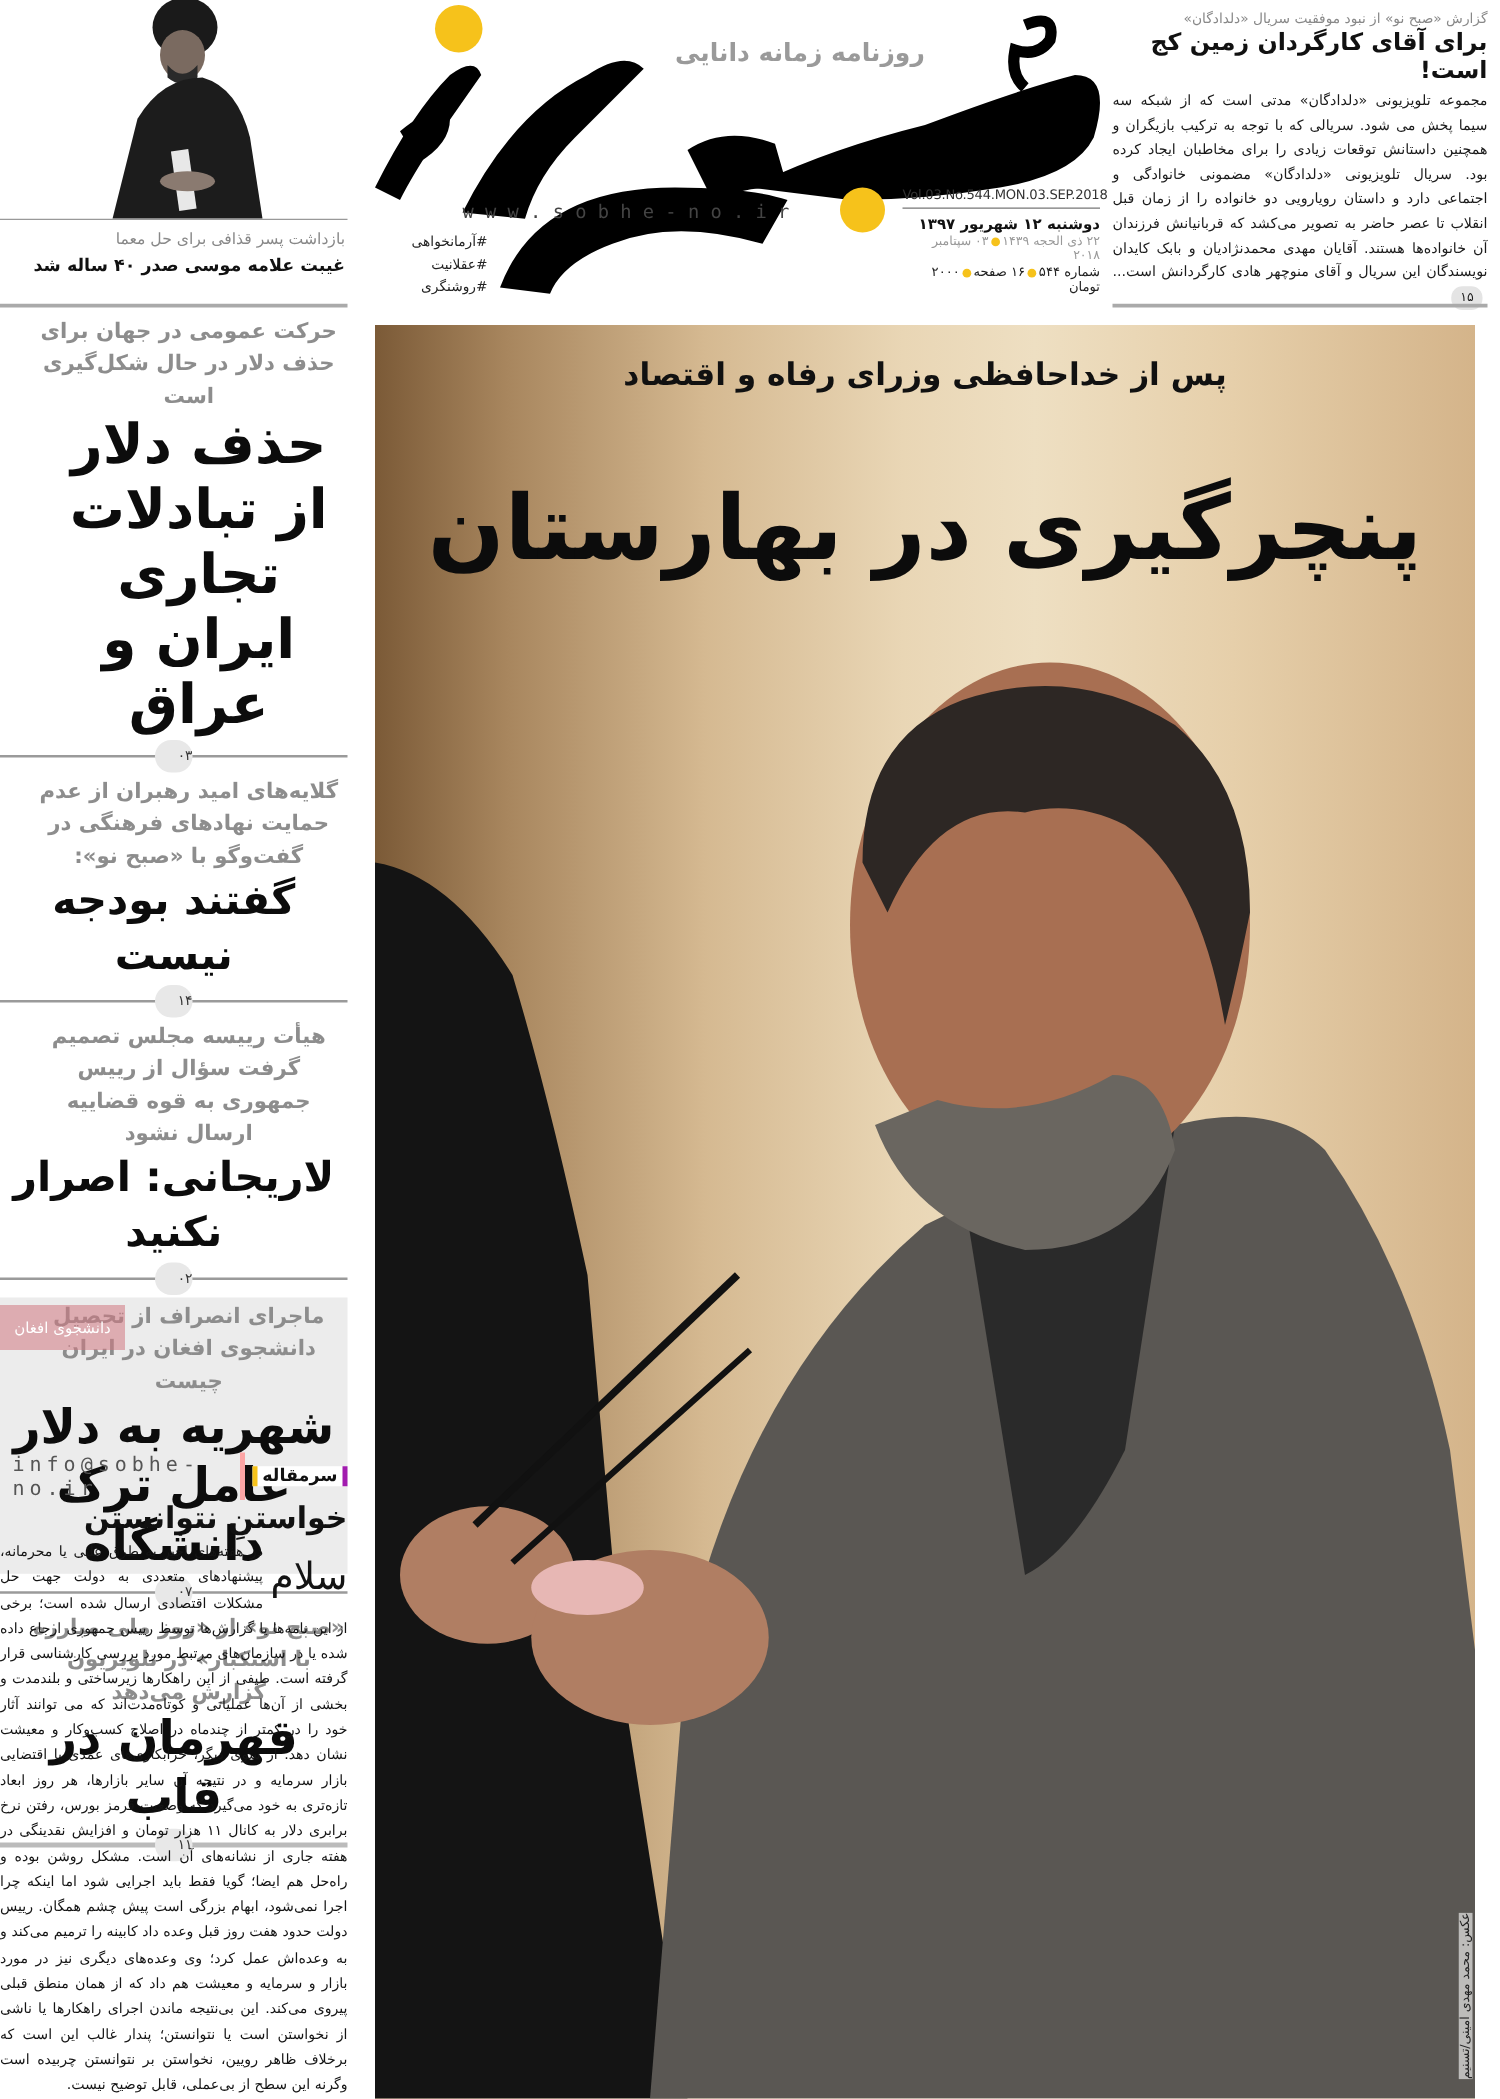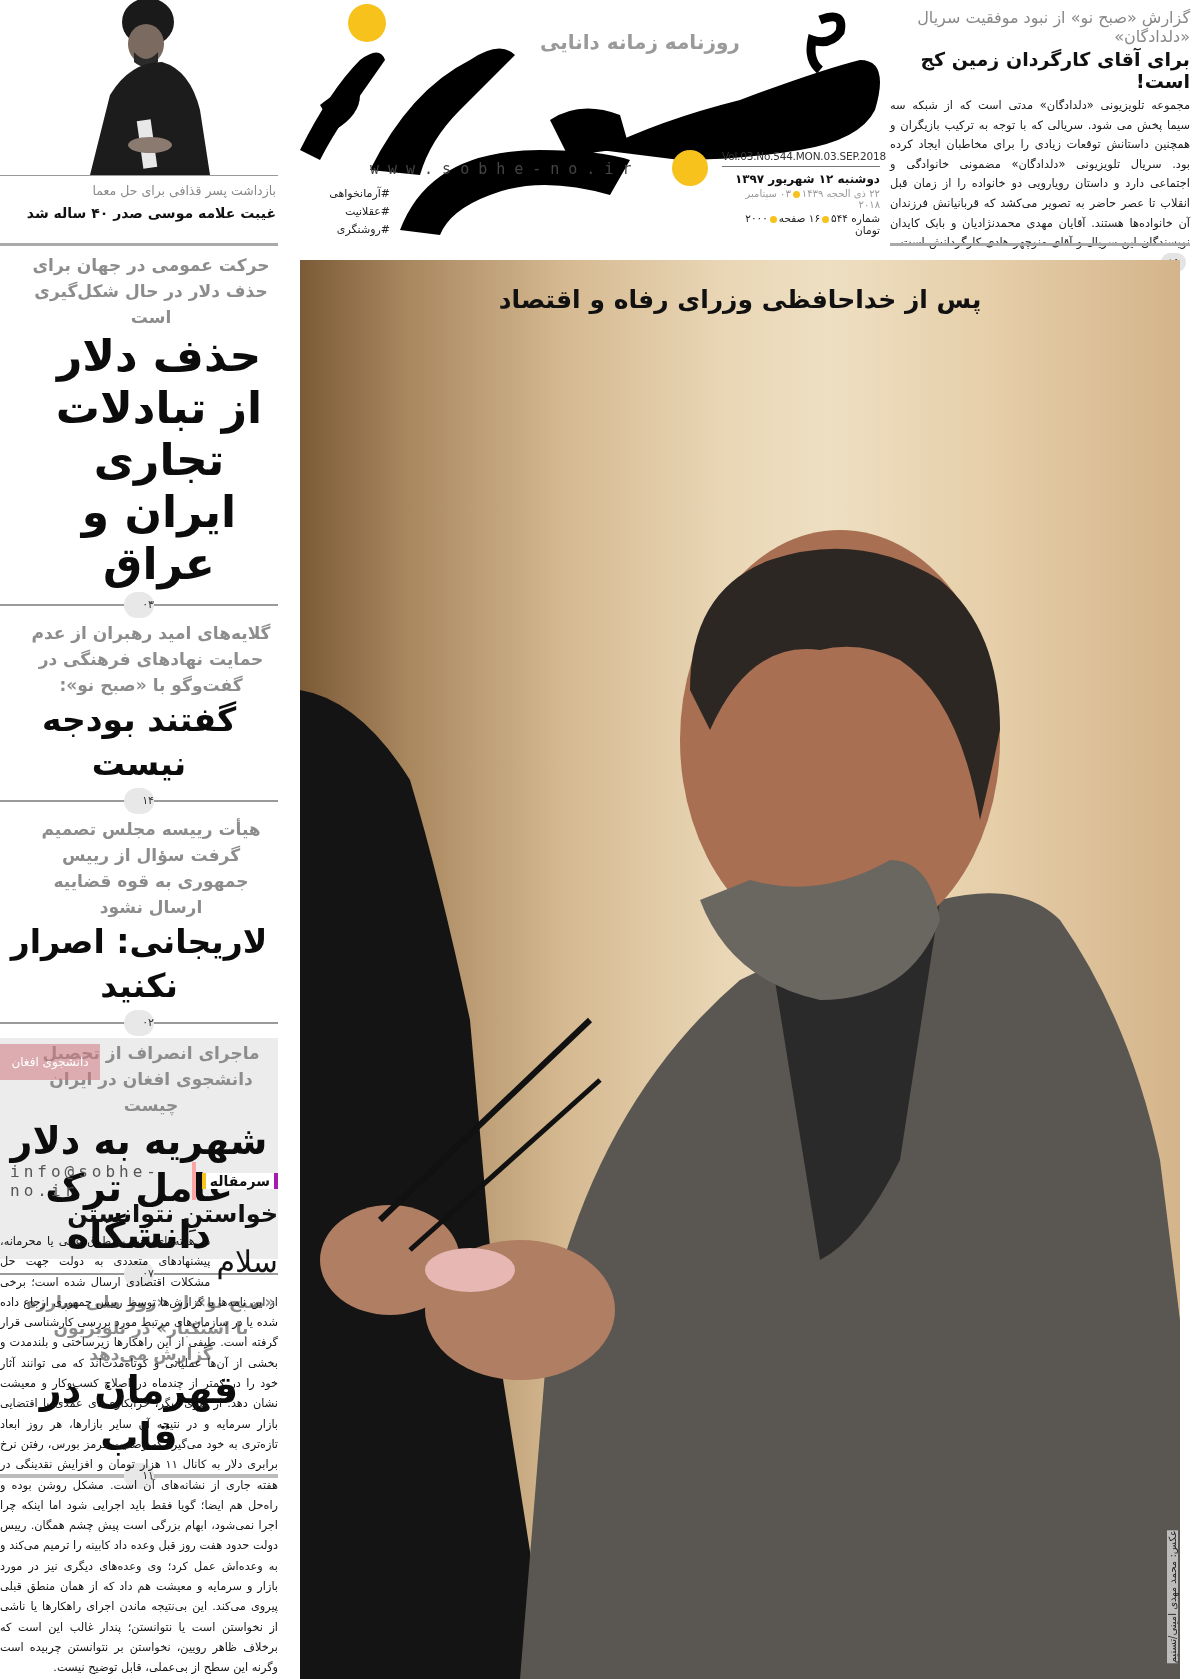--- a/index.html
+++ b/index.html
@@ -18,21 +18,21 @@
   .hashtags { position: absolute; left: 300px; top: 185px; width: 56px; text-align: right; font-size: 11px; line-height: 18px; color: #222; margin-left: 34px; }
 
   .issue-info { position: absolute; left: 722px; top: 150px; width: 158px; text-align: right; }
   .issue-vol { font-size: 10.5px; color: #333; direction: ltr; text-align: right; border-bottom: 1px solid #777; padding-bottom: 4px; letter-spacing: -0.2px; }
   .issue-date { font-size: 12px; font-weight: bold; margin-top: 5px; }
   .issue-hijri { font-size: 10px; color: #999; margin-top: 2px; }
   .issue-number { font-size: 10.5px; color: #222; margin-top: 2px; }
   .bullet { display: inline-block; width: 7px; height: 7px; border-radius: 50%; background: #f6c21b; margin: 0 2px; vertical-align: middle; }
 
   .top-right-story { position: absolute; left: 890px; top: 8px; width: 300px; text-align: right; }
-  .trs-kicker { font-size: 16px; color: #888; }
+  .trs-kicker { font-size: 11px; color: #888; }
   .trs-title { font-size: 19px; font-weight: bold; margin-top: 2px; letter-spacing: -0.5px; }
   .trs-body { font-size: 11.4px; line-height: 19.6px; margin-top: 4px; text-align: justify; color: #1b1b1b; }
   .page-badge { display: inline-block; background: #e4e4e4; border-radius: 9px; padding: 0 7px; font-size: 10px; margin-right: 4px; }
   .trs-rule { position: absolute; left: 890px; top: 243px; width: 300px; height: 3px; background: #aaa; }
 
   .top-left-story { position: absolute; left: 0; top: 0; width: 280px; height: 240px; }
   .tls-photo { position: absolute; left: 50px; top: 0; width: 170px; height: 175px; }
   .tls-rule { position: absolute; left: 0; top: 175px; width: 278px; height: 1px; background: #999; }
   .tls-kicker { position: absolute; right: 4px; top: 183px; font-size: 12.5px; color: #888; }
   .tls-title { position: absolute; right: 4px; top: 205px; font-size: 14px; font-weight: bold; letter-spacing: -0.5px; }
@@ -207,14 +207,15 @@
 
     <path d="M400 640 Q430 720 520 740 Q610 740 640 660 Q630 600 590 600 Q520 640 450 620 Z" fill="#6a6660"></path>
 
     <ellipse cx="90" cy="1000" rx="70" ry="55" fill="#b07e63"></ellipse>
     <ellipse cx="220" cy="1050" rx="95" ry="70" fill="#b07e63"></ellipse>
     <path d="M80 960 L290 760" stroke="#111" stroke-width="6"></path>
     <path d="M110 990 L300 820" stroke="#111" stroke-width="5"></path>
     <ellipse cx="170" cy="1010" rx="45" ry="22" fill="#e7b7b4"></ellipse>
   </svg>
   <div class="pre1">پس از خداحافظی وزرای رفاه و اقتصاد</div>
+  <div class="headline">پنچرگیری در بهارستان</div>
   <div class="photo-credit">عکس: محمد مهدی امینی/تسنیم</div>
 </div>
 
 </body></html>

